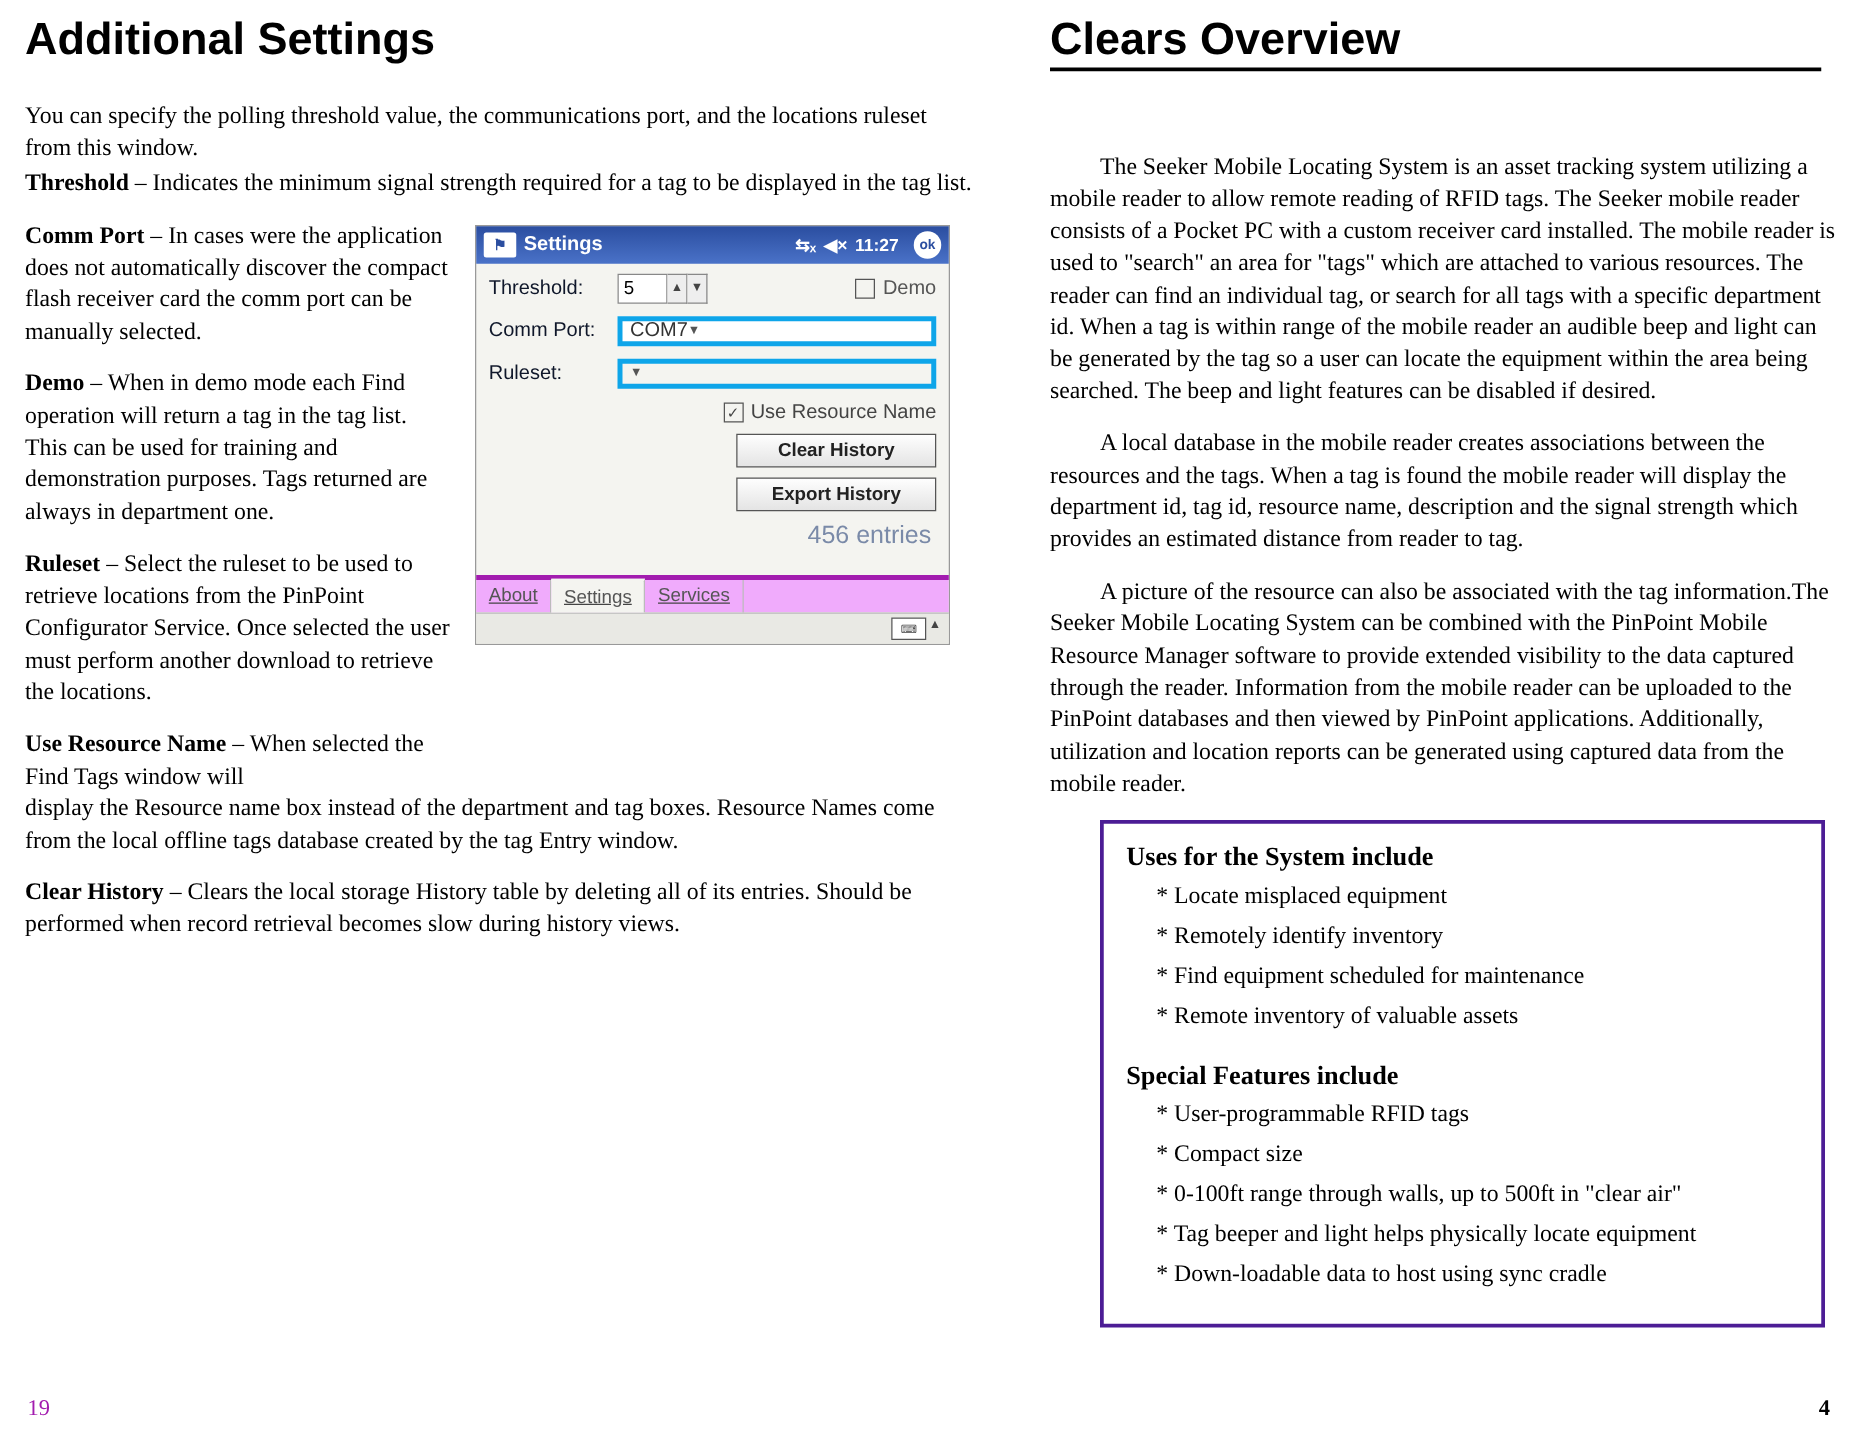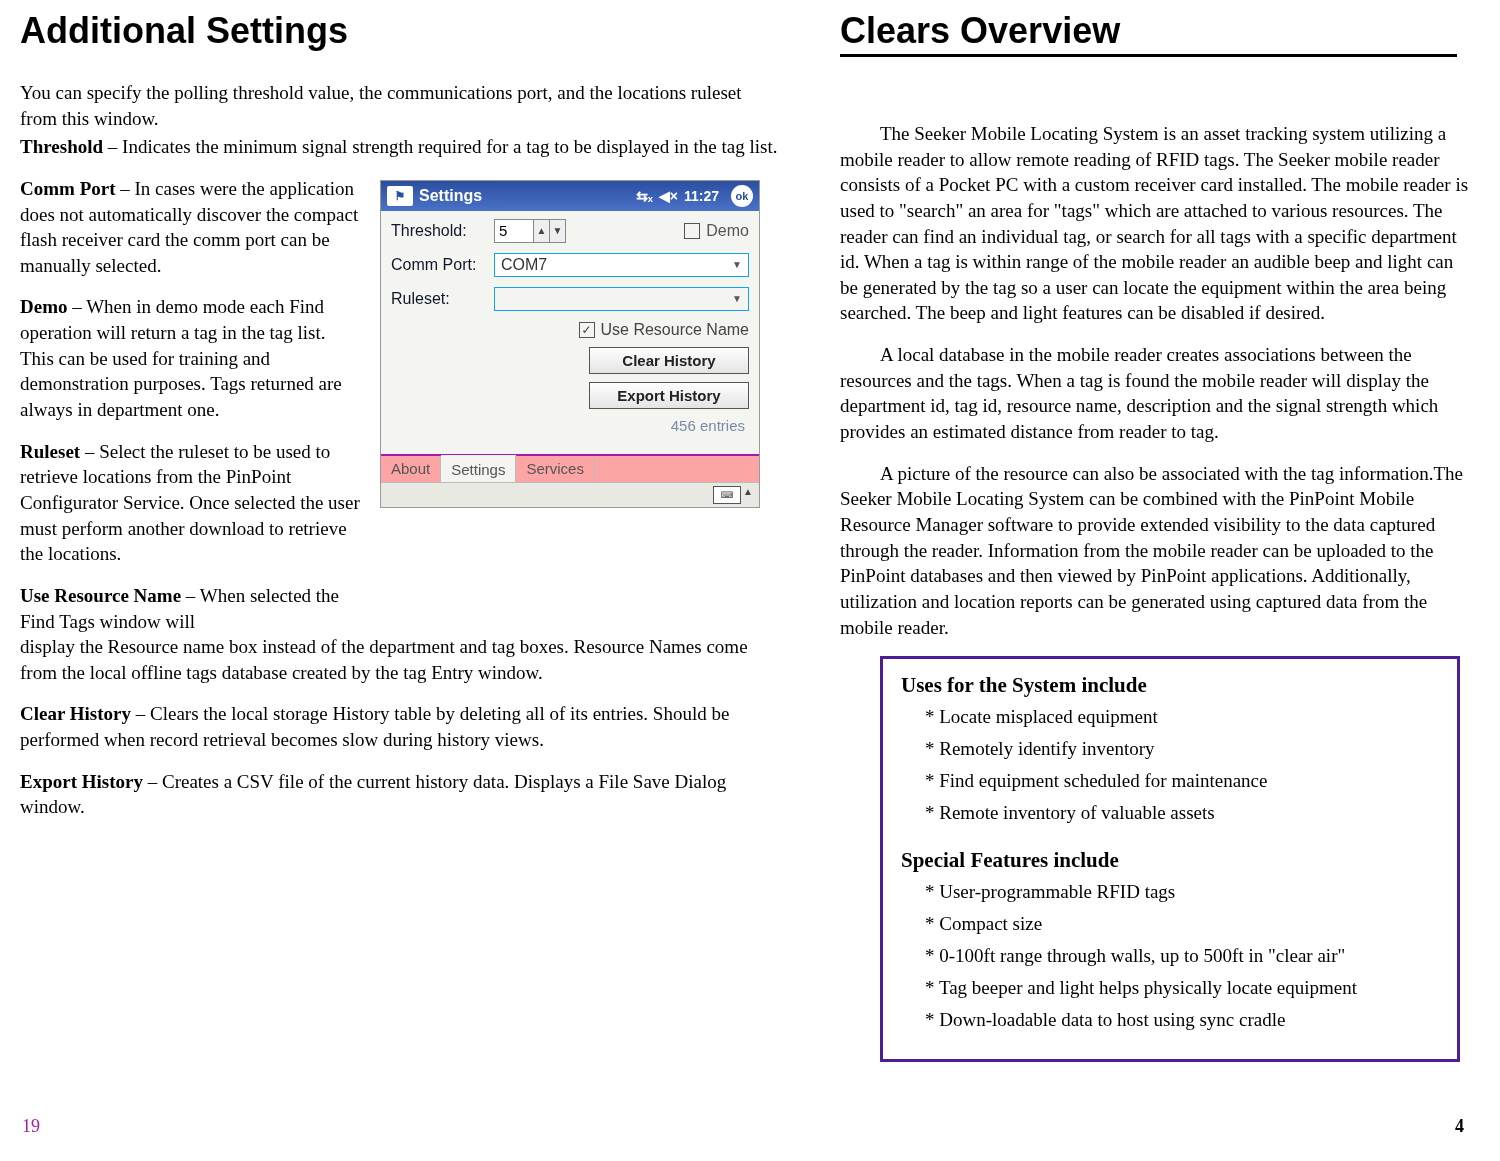--- a/index.html
+++ b/index.html
@@ -65,30 +65,30 @@
   .ppc-title .ok { background: #fff; color: #2b4ea0; border-radius: 50%; width: 22px; height: 22px; display: inline-flex; align-items: center; justify-content: center; font-size: 11px; font-weight: 700; margin-left: 6px; }
   .ppc-body { padding: 8px 10px 2px 10px; }
   .frow { display: flex; align-items: center; margin-bottom: 10px; gap: 8px; }
   .flab { flex: 0 0 95px; color: #0f172a; }
   .spin { display: inline-flex; align-items: center; }
   .spin input { width: 40px; height: 24px; border: 1px solid #888; font-family: inherit; font-size: 15px; padding: 0 4px; }
   .spin .ud { display: inline-flex; flex-direction: row; }
   .spin .ud span { width: 16px; height: 24px; border: 1px solid #888; border-left: none; display: inline-flex; align-items: center; justify-content: center; font-size: 10px; background: #eee; }
   .chk { display: inline-flex; align-items: center; gap: 6px; color: #555; margin-left: auto; }
   .chk .box2 { width: 16px; height: 16px; border: 1px solid #555; display: inline-flex; align-items: center; justify-content: center; font-size: 12px; }
-  .sel { flex: 1; height: 24px; border: 1px solid #0ea5e9; background: #fff; display: flex; align-items: center; padding: 0 6px; justify-content: space-between; color: #333; }
+  .sel { flex: 1; height: 24px; border: 4px solid #0ea5e9; background: #fff; display: flex; align-items: center; padding: 0 6px; color: #333; }
   .sel .arrow { font-size: 10px; color: #555; }
   .sel.disabled { background: #f4f4f0; color: #aaa; }
   .rrow { display: flex; justify-content: flex-end; margin-bottom: 8px; }
   .chk2 { display: inline-flex; align-items: center; gap: 6px; color: #444; }
   .chk2 .box2 { width: 16px; height: 16px; border: 1px solid #555; display: inline-flex; align-items: center; justify-content: center; font-size: 12px; }
   .btnrow { display: flex; justify-content: flex-end; margin-bottom: 8px; }
   .ppc-btn { border: 1px solid #555; background: linear-gradient(#fefefe,#e4e4e4); padding: 4px 10px; font-weight: 700; color: #222; font-family: Tahoma, Arial, sans-serif; font-size: 15px; min-width: 160px; text-align: center; }
-  .entries { text-align: right; color: #7a8aa8; font-size: 15px; margin: 2px 4px 18px 0; }
-  .ppc-tabs { display: flex; border-top: 2px solid #a21caf; background: #fca5a5; }
+  .entries { text-align: right; color: #7a8aa8; font-size: 20px; margin: 2px 4px 18px 0; }
+  .ppc-tabs { display: flex; border-top: 4px solid #a21caf; background: #f0abfc; text-decoration: underline; }
   .ppc-tab { padding: 4px 10px; border-right: 1px solid #bbb; color: #555; font-size: 15px; }
   .ppc-tab.active { background: #f4f4f0; border-top: 2px solid #f4f4f0; margin-top: -1px; }
   .ppc-foot { display: flex; justify-content: flex-end; border-top: 1px solid #bbb; padding: 3px 6px; background: #e9e9e4; }
   .kb { width: 28px; height: 18px; border: 1px solid #555; font-size: 9px; display: inline-flex; align-items: center; justify-content: center; background: #fff; }
 </style>
 </head>
 <body>
 
 <div class="columns">
 
@@ -181,23 +181,20 @@
               <span style="font-size:10px;margin-left:2px;">▲</span>
           </div>
         </div>
       </div>
     </div>
 
     <div class="defs">
       <div class="def" style="margin-top:-16px">display the Resource name box instead of the department and tag boxes.  Resource Names come from the local offline tags database created by the tag Entry window.</div>
       <div class="def">
         <b>Clear History</b><span> – Clears the local storage History table by deleting all of its entries.  Should be performed when record retrieval becomes slow during history views.</span>
-      </div>
-      <div class="def">
-        <b>Export History</b><span> – Creates a CSV file of the current history data.  Displays a File Save Dialog window.</span>
       </div>
     </div>
 
     <div class="pgnum-left">19</div>
   </div>
 
   <div class="col col-right">
     <div class="h1 rule">Clears Overview</div>
     <div style="height:36px"></div>
     <div class="para">The Seeker Mobile Locating System is an asset tracking system utilizing a mobile reader to allow remote reading of RFID tags. The Seeker mobile reader consists of a Pocket PC with a custom receiver card installed.  The mobile reader is used to "search" an area for "tags" which are attached to various resources. The reader can find an individual tag, or search for all tags with a specific department id. When a tag is within range of the mobile reader an audible beep and light can be generated by the tag so a user can locate the equipment within the area being searched. The beep and light features can be disabled if desired.</div>

